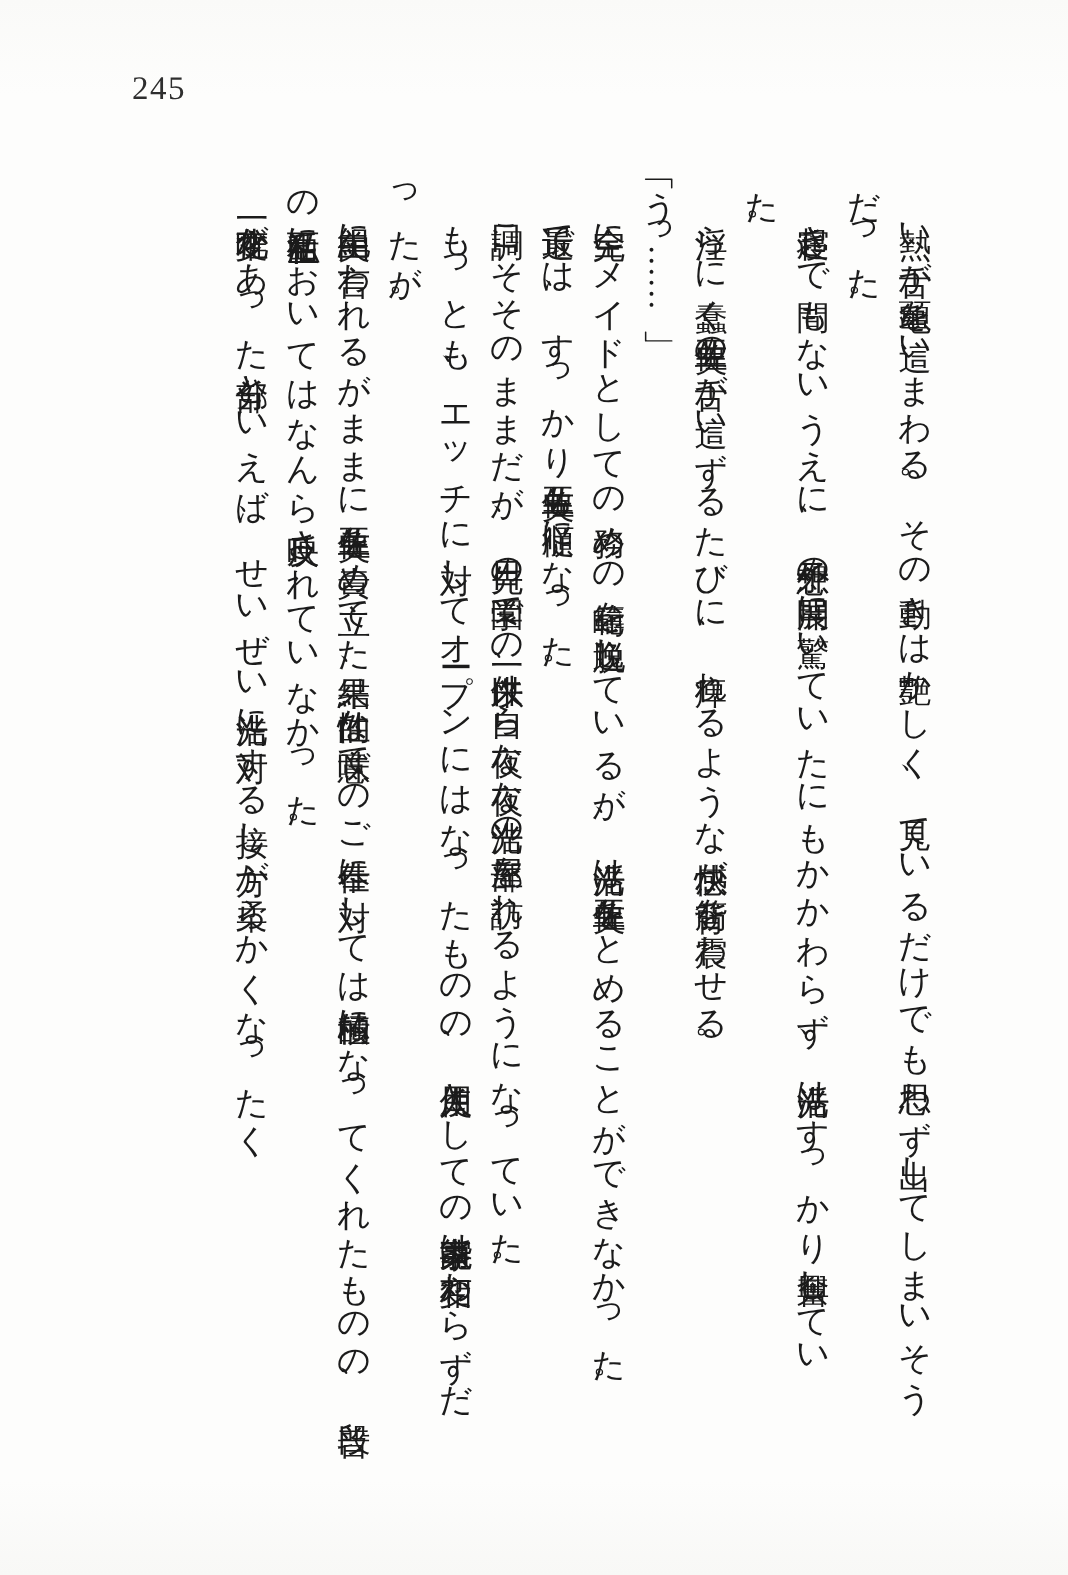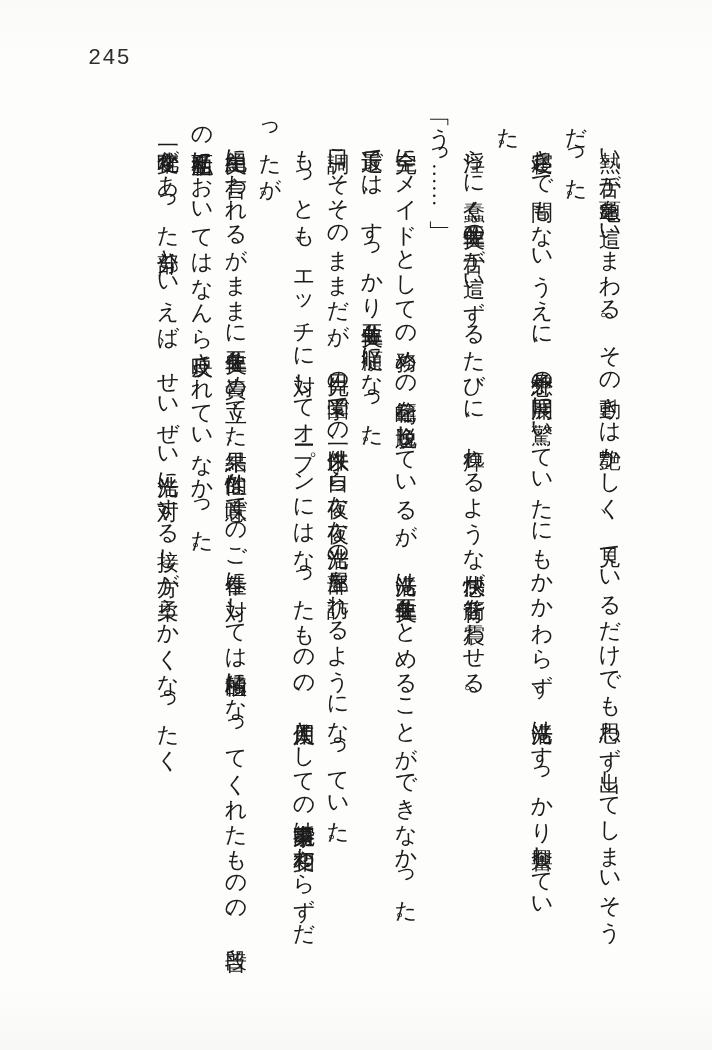--- a/index.html
+++ b/index.html
@@ -16,21 +16,21 @@
     overflow: hidden;
     font-family: "Liberation Serif", "DejaVu Serif", serif;
   }
   .page-number {
     position: absolute;
     top: 46px;
     left: 88px;
     font-size: 22px;
     letter-spacing: 1px;
     color: #2e2e2e;
-    font-family: Liberation Mono, monospace;
+    font-family: Liberation Serif, serif;
   }
   .text-block {
     position: absolute;
     top: 112px;
     right: 85px;
     height: 838px;
     writing-mode: vertical-rl;
     text-orientation: mixed;
     line-break: normal;
     word-break: normal;

